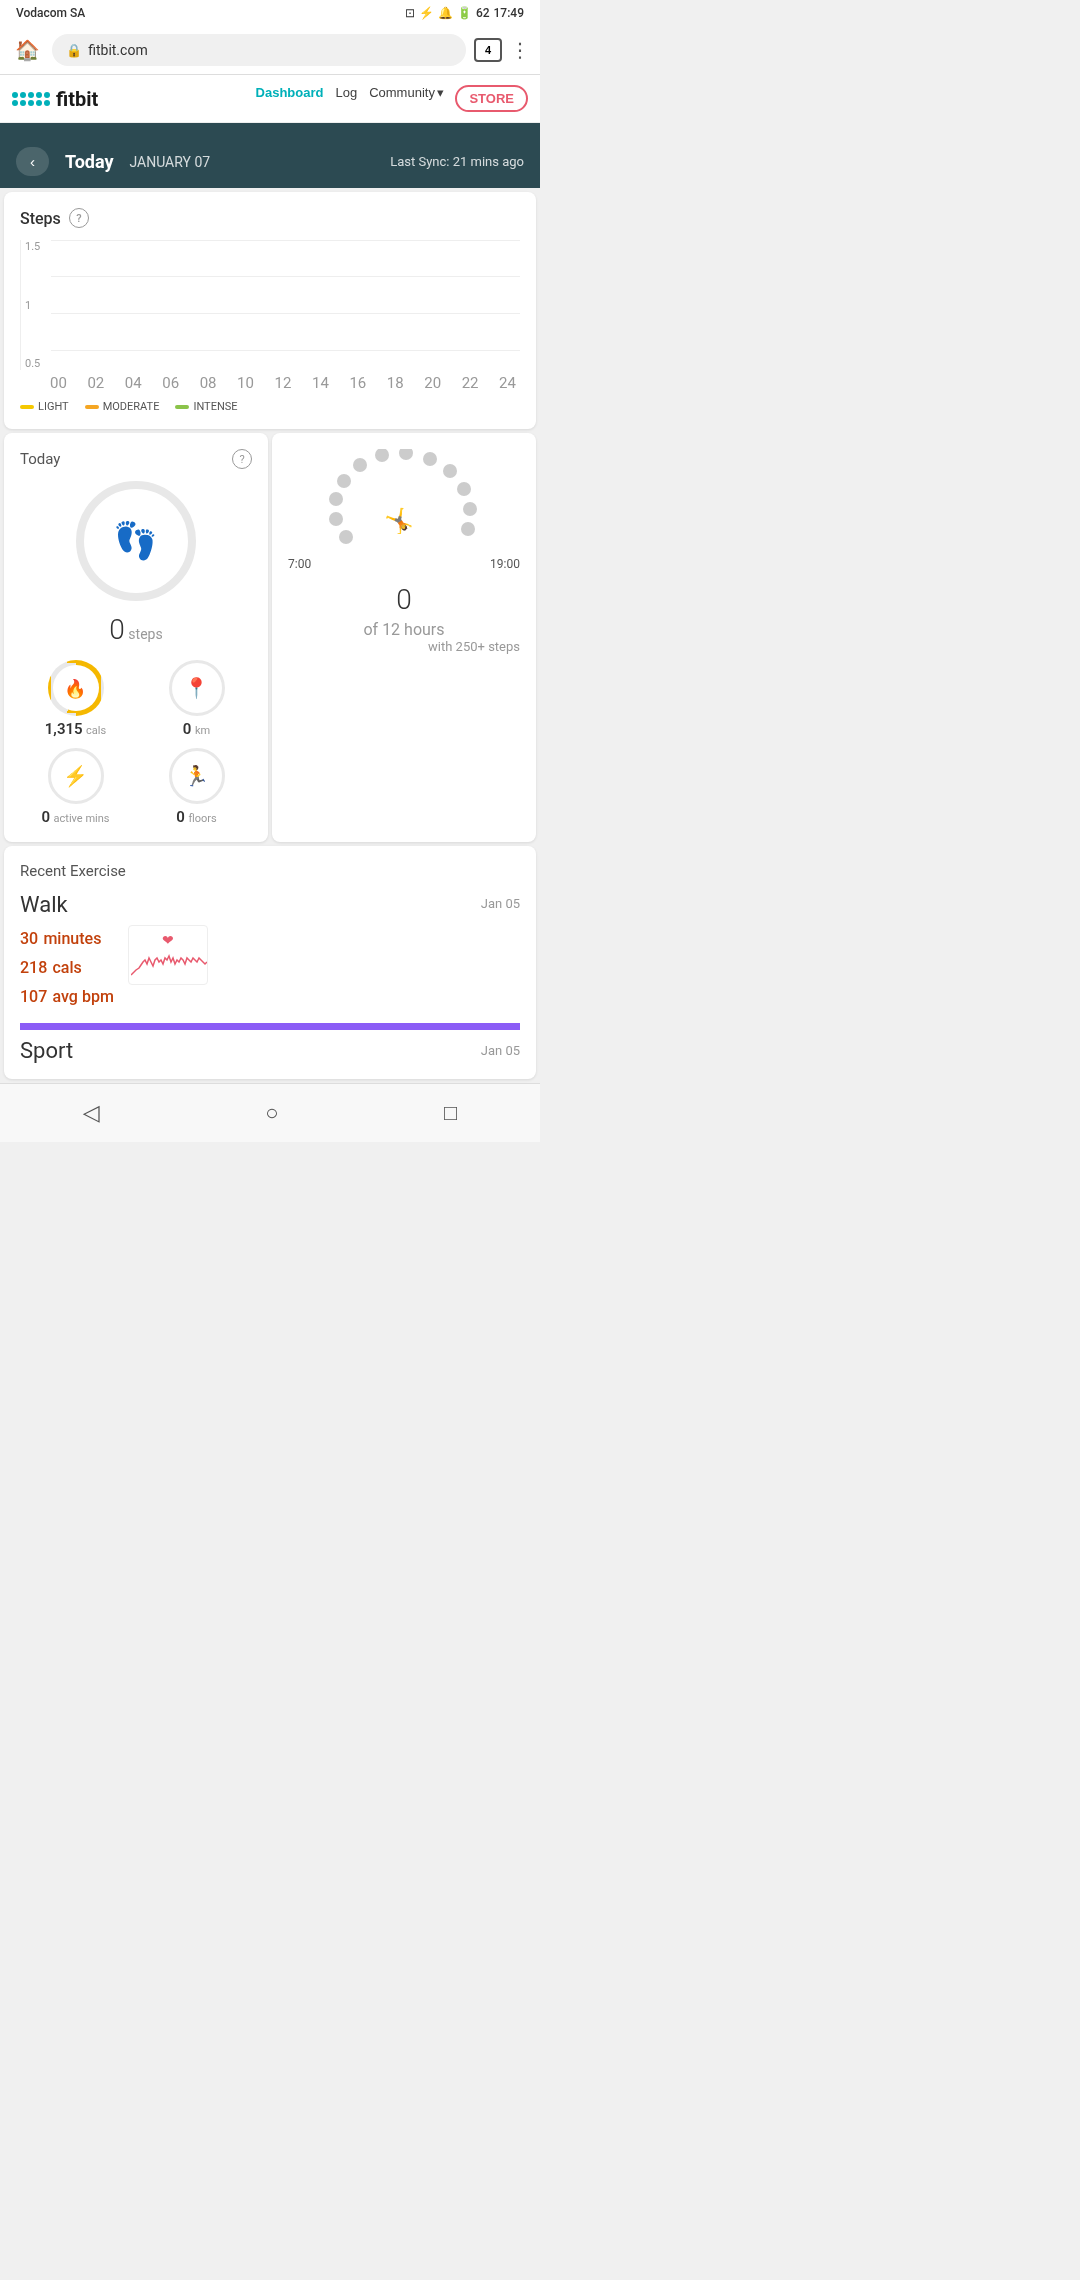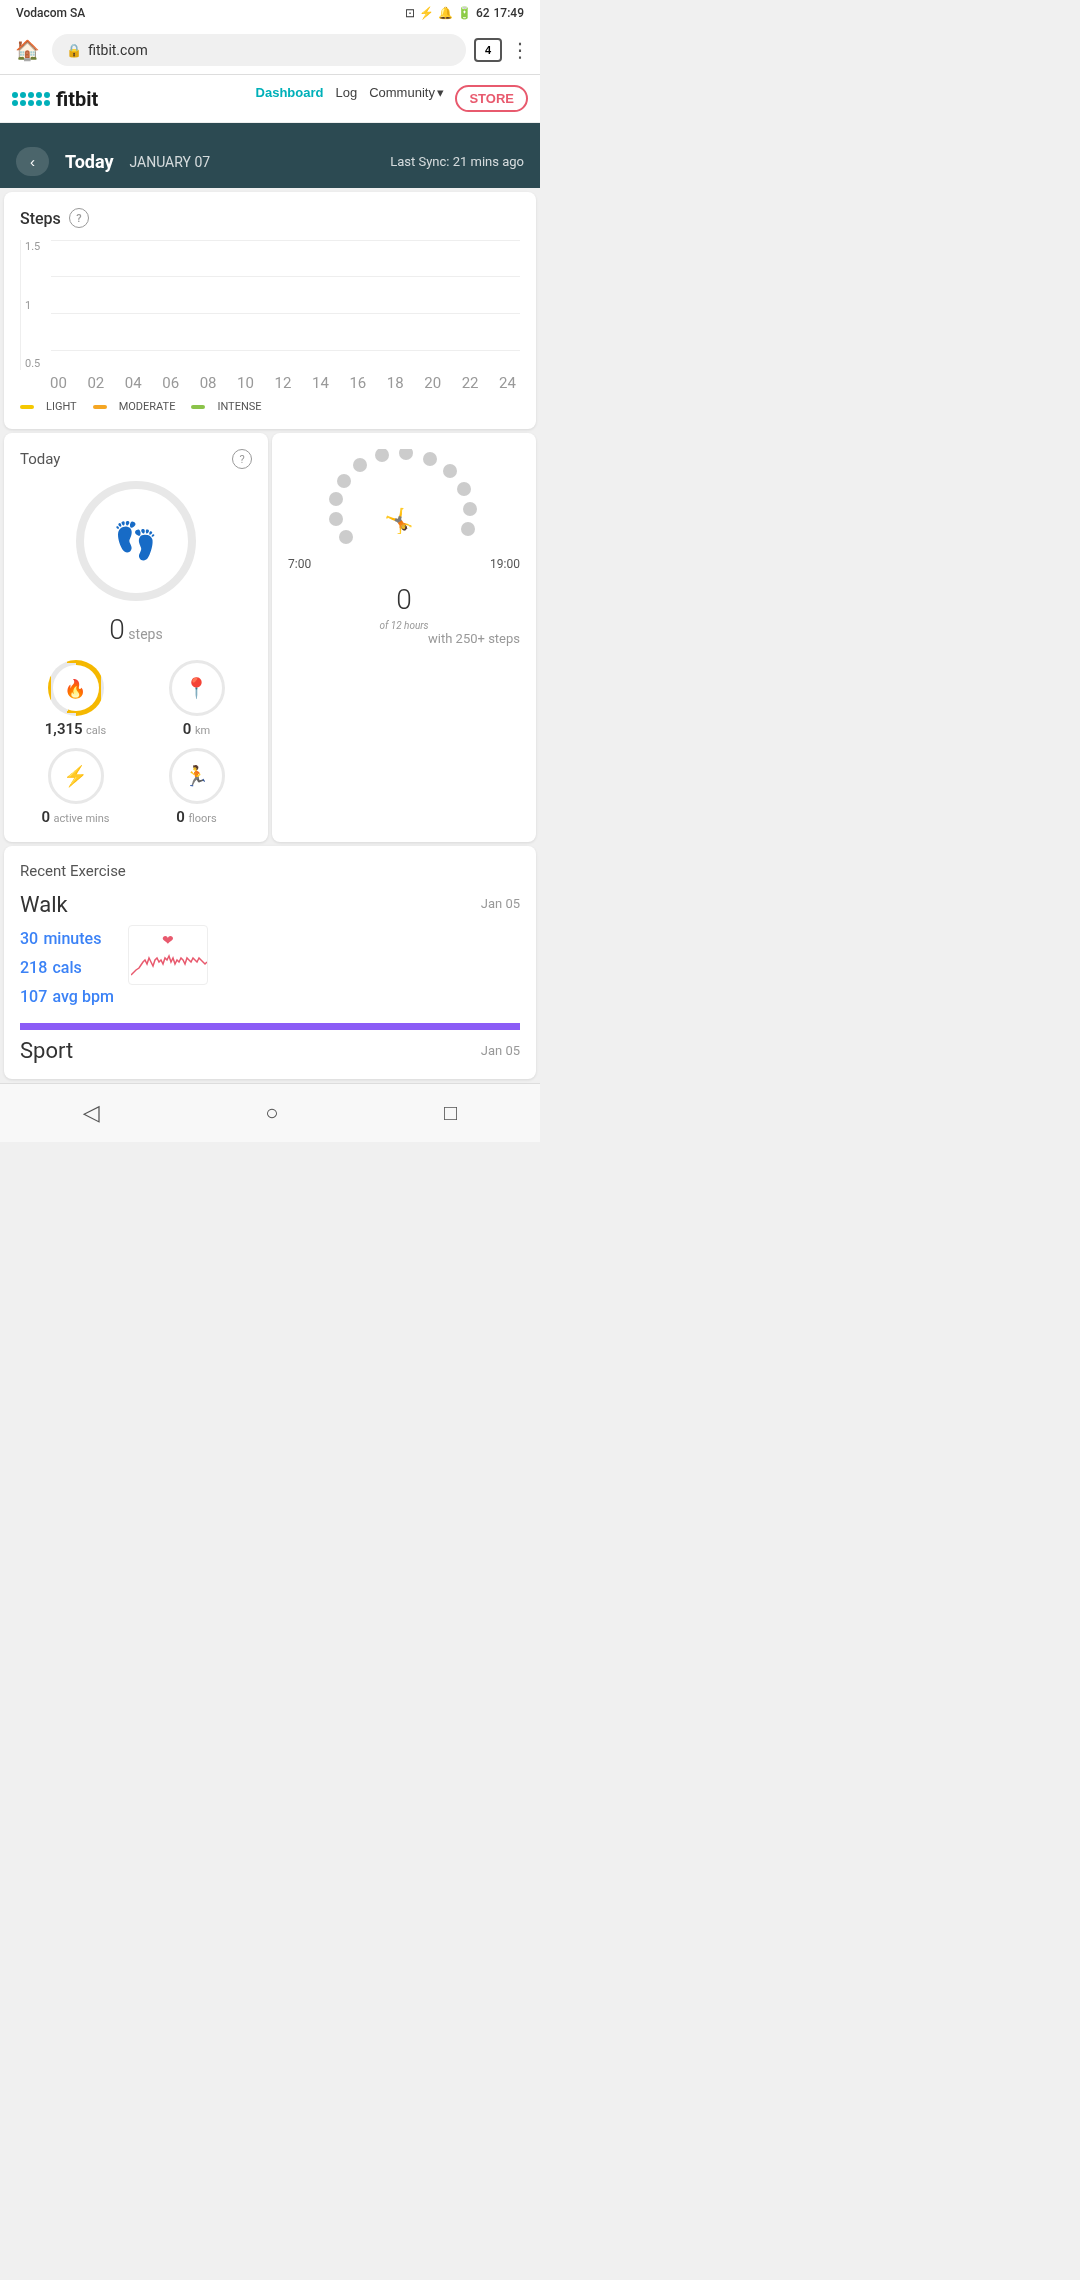--- a/index.html
+++ b/index.html
@@ -201,21 +201,21 @@
       color: #999;
     }
     .chart-legend {
       display: flex;
       gap: 16px;
       margin-top: 8px;
       font-size: 11px;
       color: #555;
     }
     .legend-item {
-      display: flex; align-items: center; gap: 12px;
+      display: flex; align-items: center; gap: 4px;
     }
     .legend-dot {
       width: 14px; height: 4px;
       border-radius: 2px;
     }
 
     
     .main-grid {
       display: grid;
       grid-template-columns: 1fr 1fr;
@@ -298,21 +298,21 @@
     .arc-times {
       display: flex; justify-content: space-between;
       font-size: 12px; color: #555;
       margin-bottom: 12px;
     }
     .hours-count {
       text-align: center;
       font-size: 28px; font-weight: 300;
       margin-bottom: 4px;
     }
-    .hours-label { text-align: center; color: #999; font-size: 10px; font-style: italic; }
+    .hours-label { text-align: center; color: #999; font-size: 16px; }
     .hours-sub { text-align: right; color: #999; font-size: 13px; }
 
     
     .exercise-card {
       background: #fff;
       border-radius: 8px;
       padding: 16px;
       box-shadow: 0 1px 3px rgba(0,0,0,0.1);
       margin: 0 4px 4px;
     }
@@ -328,21 +328,21 @@
       margin-bottom: 8px;
     }
     .exercise-name { font-size: 22px; font-weight: 400; }
     .exercise-date { font-size: 13px; color: #999; margin-top: 4px; }
     .exercise-stats {
       display: flex; gap: 12px; align-items: flex-start;
     }
     .exercise-details {
       font-size: 13px; color: #555; line-height: 1.8;
     }
-    .exercise-details span { font-size: 16px; color: #3b82f6; font-weight: 500; margin-right: 2px; }
+    .exercise-details span { font-size: 16px; color: #c2410c; font-weight: 500; margin-right: 2px; }
     .heart-chart {
       width: 80px; height: 60px;
       border: 1px solid #eee;
       border-radius: 4px;
       position: relative;
       overflow: hidden;
       background: #fff;
       display: flex; align-items: flex-start; justify-content: center;
       padding: 6px;
     }

